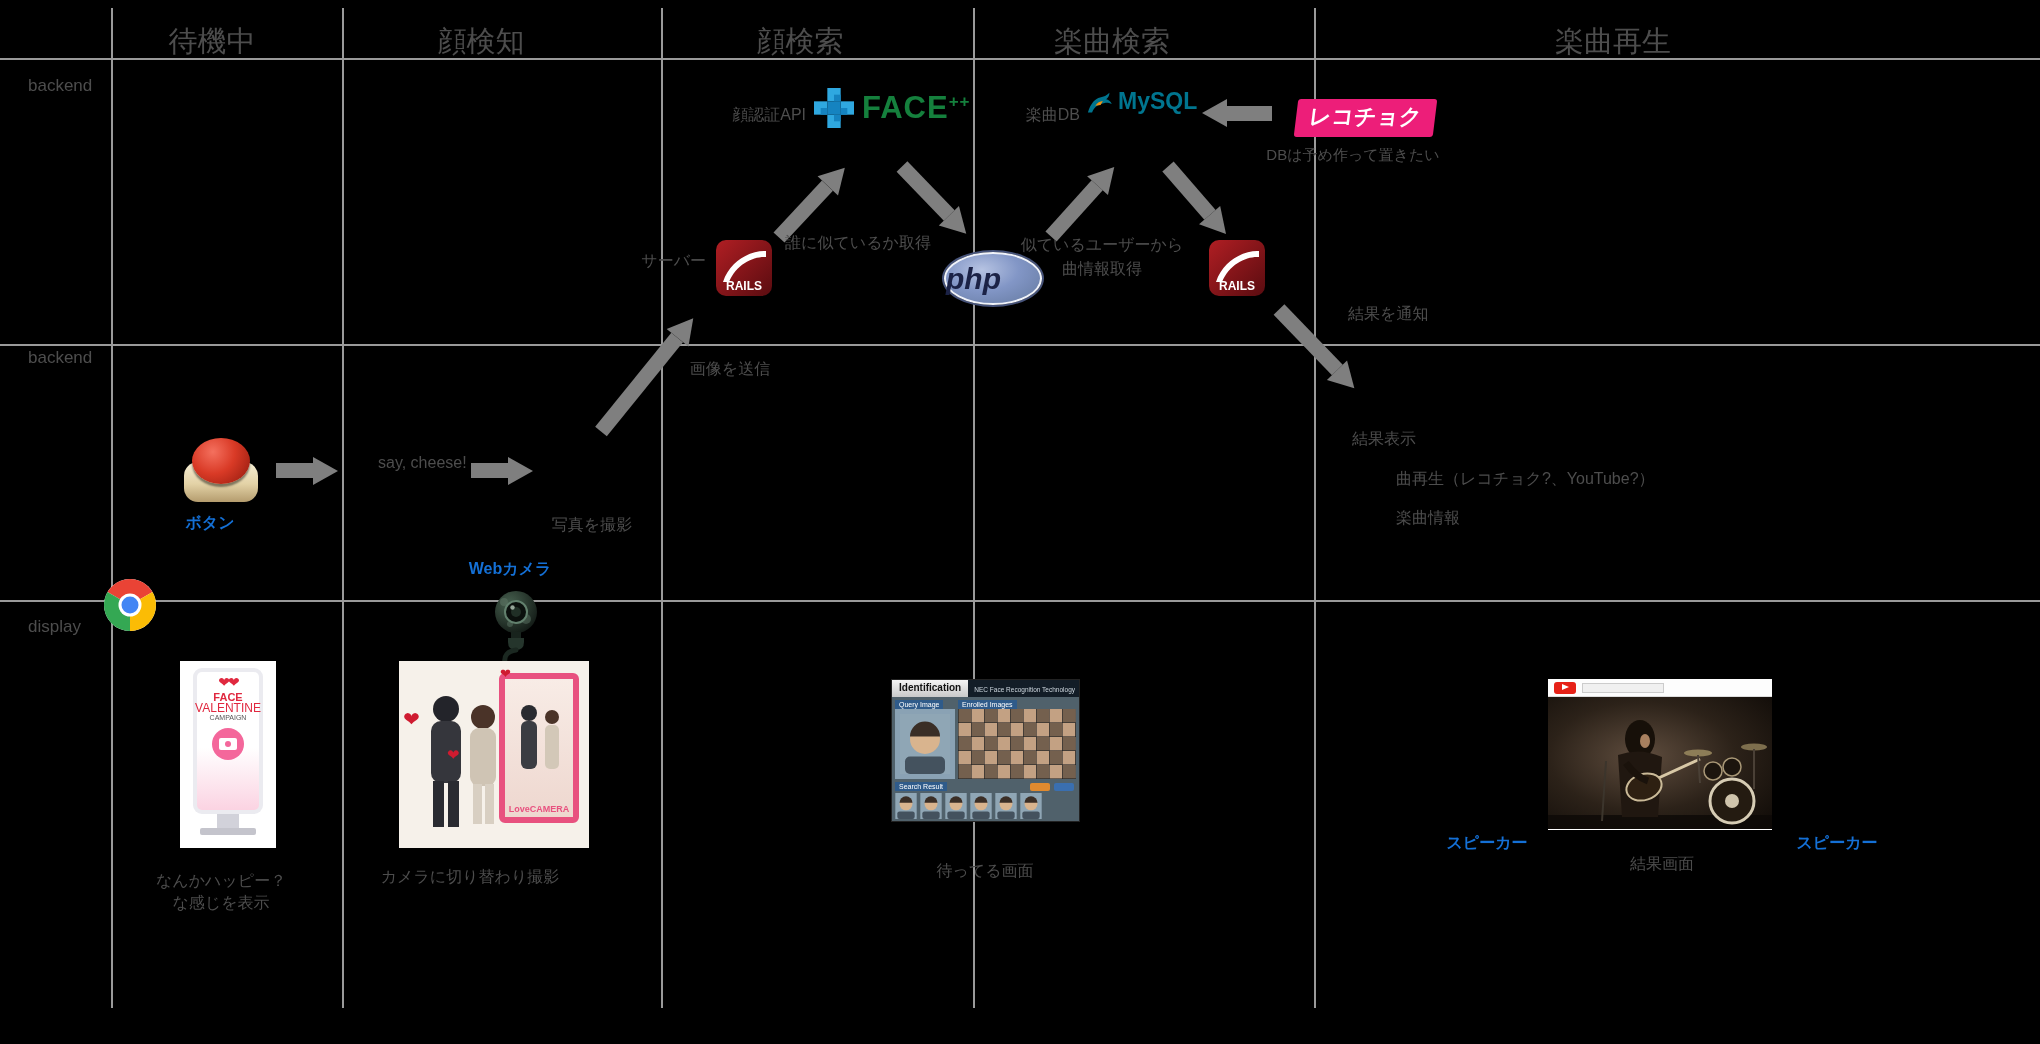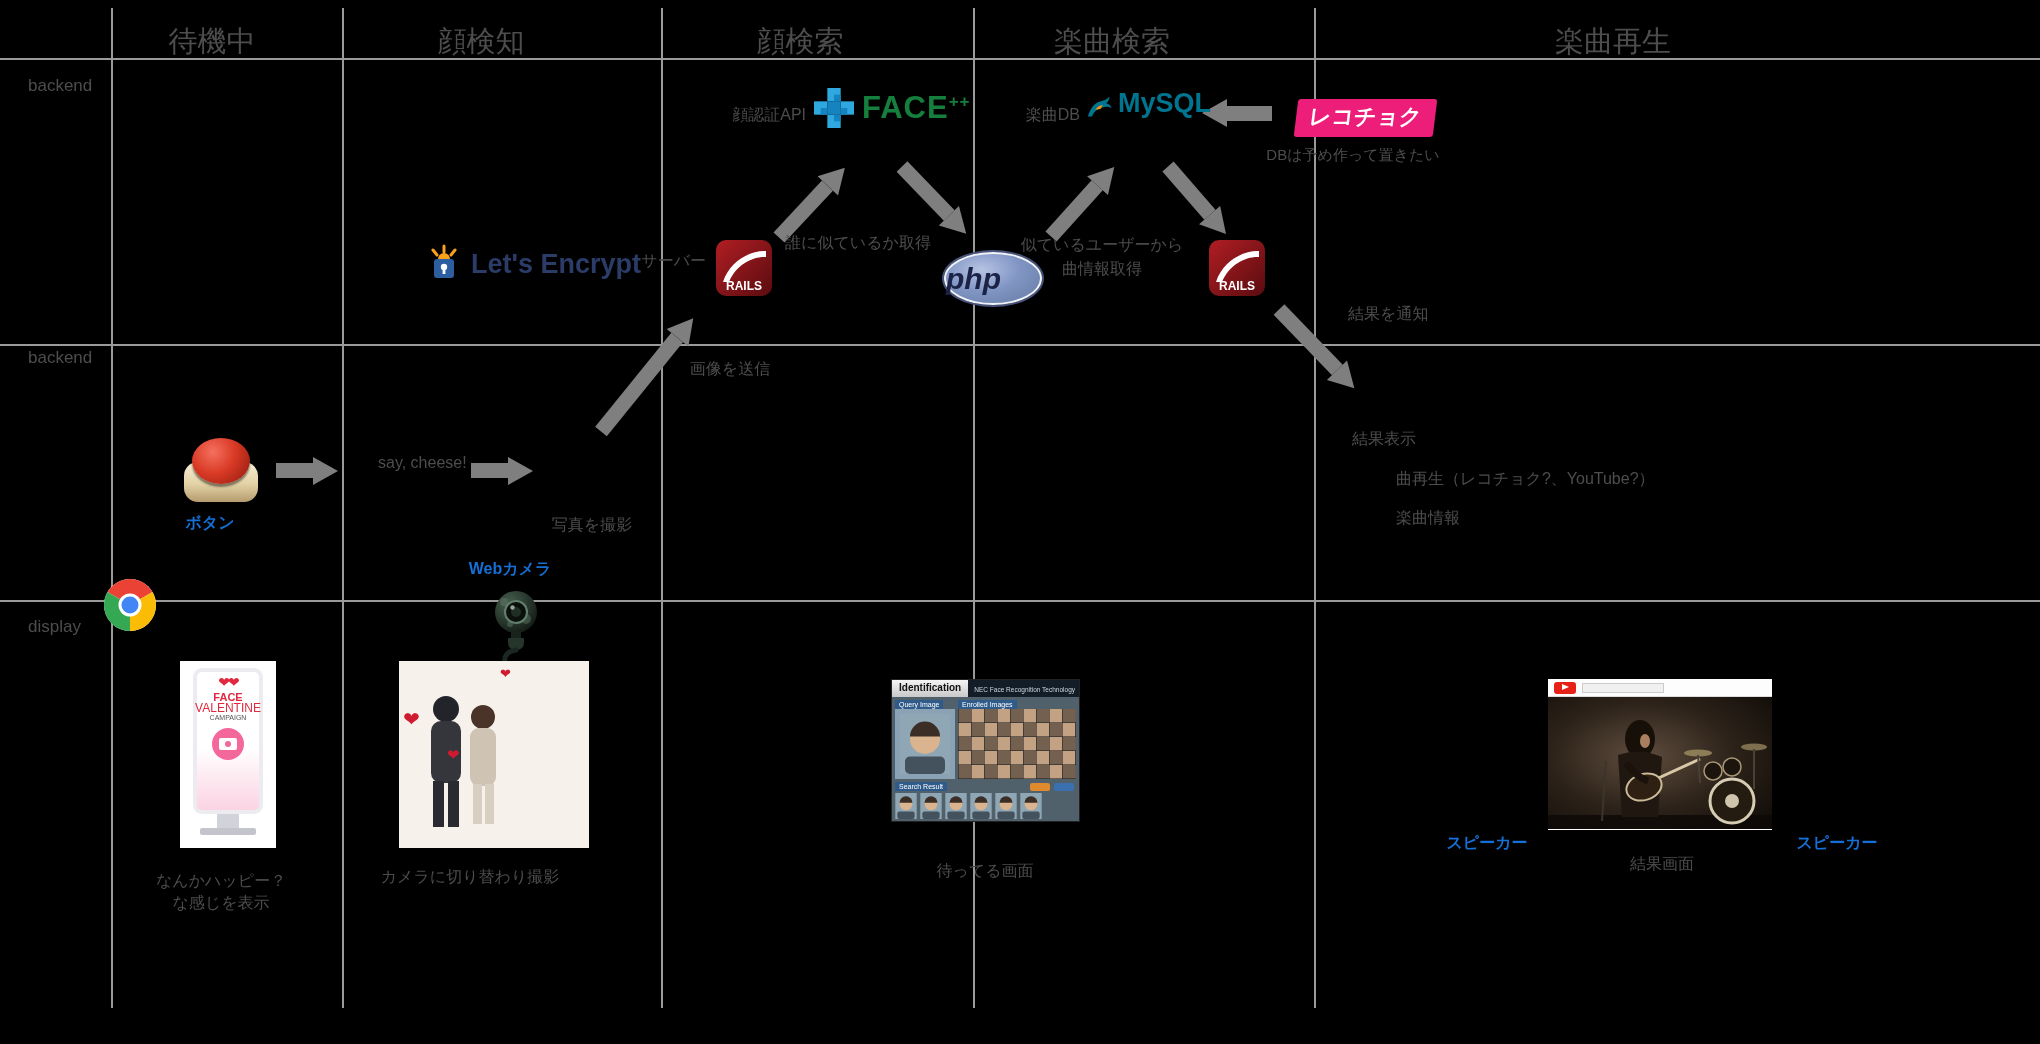--- a/index.html
+++ b/index.html
@@ -18,21 +18,21 @@
   .arrow{position:absolute;height:15px;background:#7f7f7f;transform-origin:0 50%;}
   .arrow::after{content:"";position:absolute;left:100%;top:50%;transform:translateY(-50%);
     width:0;height:0;border-left:25px solid #7f7f7f;border-top:14px solid transparent;border-bottom:14px solid transparent;}
   
   .le-logo{position:absolute;left:424px;top:244px;display:flex;align-items:center;gap:7px;}
   .le-text{font-size:27px;font-weight:bold;color:#2c3c69;white-space:nowrap;}
   .facepp{position:absolute;left:814px;top:88px;display:flex;align-items:center;gap:8px;}
   .facepp-text{font-size:31px;font-weight:bold;color:#15803d;letter-spacing:1px;}
   .facepp-text sup{font-size:17px;}
   .mysql{position:absolute;left:1086px;top:88px;display:flex;align-items:flex-end;gap:2px;}
-  .mysql-text{font-size:27px;font-weight:bold;color:#00758f;}
+  .mysql-text{font-size:23px;font-weight:bold;color:#00758f;}
   .reco{position:absolute;left:1296px;top:99px;background:#ED1E79;color:#fff;font-weight:bold;
         font-size:22px;padding:3px 13px 5px;border-radius:3px;transform:skewX(-7deg);white-space:nowrap;}
   .php-logo{position:absolute;left:944px;top:252px;width:94px;height:49px;border-radius:50%;
     background:radial-gradient(ellipse at 38% 32%, #b6c3e2 0%, #8296c6 45%, #64799f 100%);
     border:2px solid #f0f3fa;box-shadow:0 0 0 2px #46537a;
     display:flex;align-items:center;justify-content:flex-start;
     font-weight:bold;font-style:italic;font-size:30px;color:#1b2246;}
   .rails{position:absolute;}
   
   .push-button{position:absolute;left:184px;top:438px;width:74px;height:64px;}
@@ -177,34 +177,20 @@
   <div class="mysql">
     <svg width="30" height="24" viewBox="0 0 32 24">
       <path d="M2 22 C5 12 10 7 15 6 C19 5.4 22 4 25 1 C25 4 23.6 6.2 21.5 8 C24 8.4 26 10 27.5 13 C24.5 12 22.5 11.5 20 12 C14 13.3 9 15.5 6.5 22 Z" fill="#00758f"></path>
       <path d="M10 15 C12 11.5 15 10 18 9.8 L15.5 14 Z" fill="#f29111"></path>
     </svg>
     <span class="mysql-text">MySQL</span>
   </div>
 
   <div class="reco">レコチョク</div>
 
-  <div class="le-logo">
-    <svg width="40" height="40" viewBox="0 0 40 40">
-      <g stroke="#f9a11b" stroke-width="3" stroke-linecap="round">
-        <line x1="20" y1="2" x2="20" y2="8"></line>
-        <line x1="9" y1="6" x2="13" y2="11"></line>
-        <line x1="31" y1="6" x2="27" y2="11"></line>
-      </g>
-      <circle cx="20" cy="15" r="6" fill="#f9a11b"></circle>
-      <rect x="10" y="15" width="20" height="19" rx="3" fill="#2c5ea0"></rect>
-      <circle cx="20" cy="23" r="3.2" fill="#fff"></circle>
-      <rect x="18.6" y="24" width="2.8" height="6" fill="#fff"></rect>
-    </svg>
-    <span class="le-text">Let's Encrypt</span>
-  </div>
 
   <svg class="rails" style="left:716px;top:240px" width="56" height="56" viewBox="0 0 56 56">
     <rect width="56" height="56" rx="10" fill="url(#railsGrad)"></rect>
     <path d="M7 42 C14 20 36 10 50 11 L50 17 C38 16 20 24 13 42 Z" fill="#fff"></path>
     <text x="28" y="50" font-size="12" font-weight="bold" fill="#fff" text-anchor="middle">RAILS</text>
   </svg>
 
   <svg class="rails" style="left:1209px;top:240px" width="56" height="56" viewBox="0 0 56 56">
     <rect width="56" height="56" rx="10" fill="url(#railsGrad)"></rect>
     <path d="M7 42 C14 20 36 10 50 11 L50 17 C38 16 20 24 13 42 Z" fill="#fff"></path>
@@ -267,20 +253,29 @@
         <div class="k1-line2">VALENTINE</div>
         <div class="k1-line3">CAMPAIGN</div>
         <div class="k1-cam"></div>
       </div>
     </div>
     <div class="k1-stand"></div>
     <div class="k1-base"></div>
   </div>
 
   <div class="photo2">
+    <div class="k2-frame">
+      <svg width="68" height="110" style="display:block;margin:8px auto 0">
+        <circle cx="24" cy="26" r="8" fill="#2a2b30"></circle>
+        <rect x="16" y="34" width="16" height="48" rx="6" fill="#3b3c42"></rect>
+        <circle cx="47" cy="30" r="7" fill="#4a3328"></circle>
+        <rect x="40" y="38" width="14" height="44" rx="5" fill="#d3c8b8"></rect>
+      </svg>
+      <div class="k2-brand">LoveCAMERA</div>
+    </div>
     <svg width="100" height="150" style="position:absolute;left:12px;top:30px">
       <circle cx="35" cy="18" r="13" fill="#23242a"></circle>
       <rect x="20" y="30" width="30" height="62" rx="10" fill="#35363c"></rect>
       <rect x="22" y="90" width="11" height="46" fill="#2a2b31"></rect>
       <rect x="37" y="90" width="11" height="46" fill="#2a2b31"></rect>
       <circle cx="72" cy="26" r="12" fill="#4a3328"></circle>
       <rect x="59" y="37" width="26" height="58" rx="9" fill="#cfc4b4"></rect>
       <rect x="62" y="93" width="9" height="40" fill="#d8cfc2"></rect>
       <rect x="74" y="93" width="9" height="40" fill="#d8cfc2"></rect>
     </svg>

